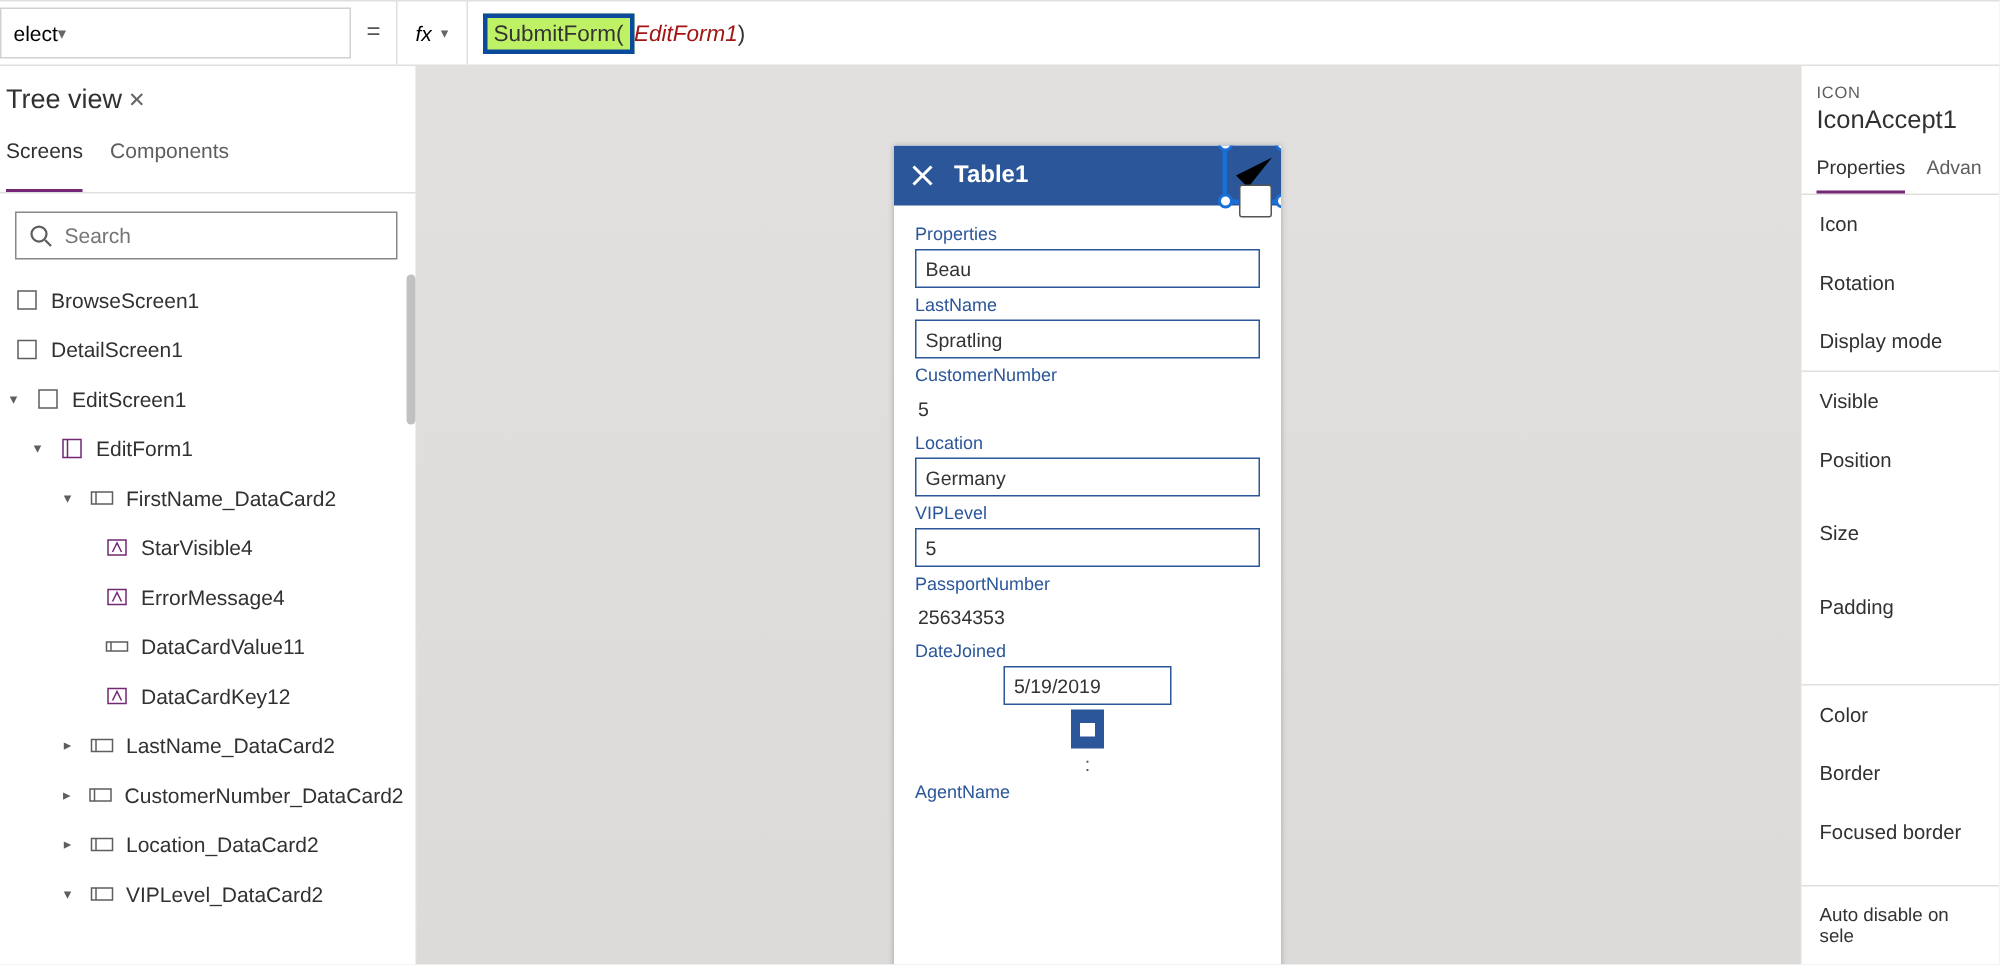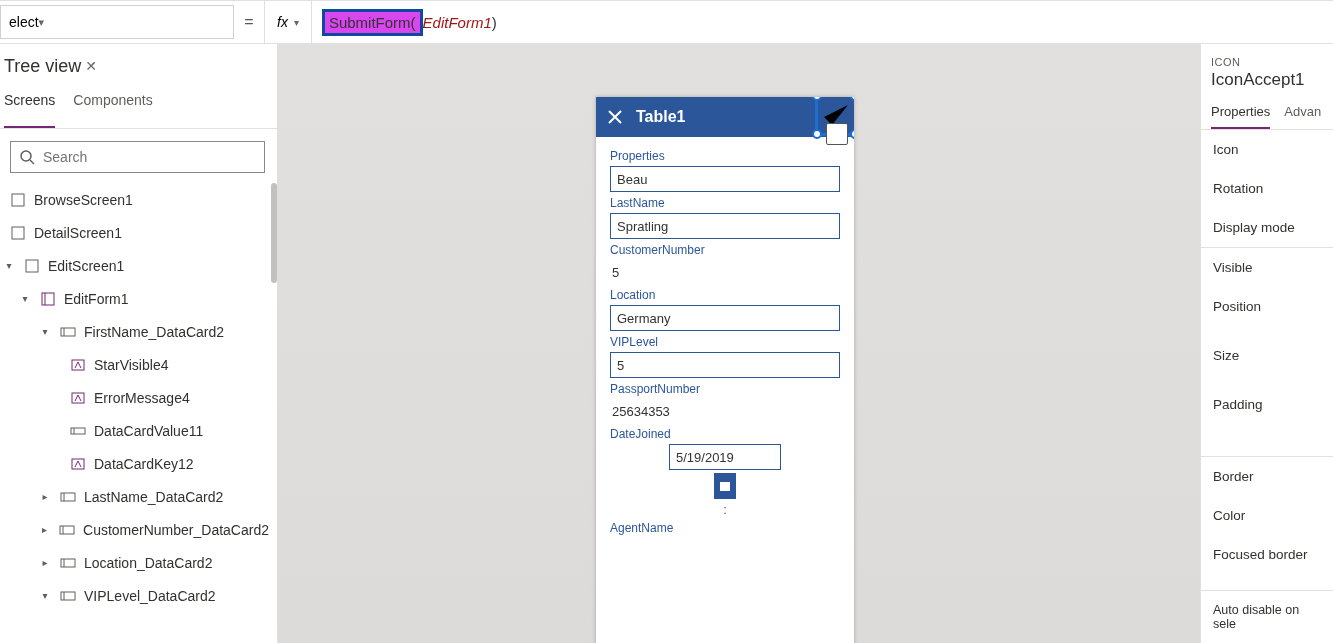--- a/index.html
+++ b/index.html
@@ -44,21 +44,21 @@
   .formula-text {
     flex: 1;
     font-family: Consolas, monospace;
     font-size: 15px;
     padding-left: 10px;
     display: flex;
     align-items: center;
     gap: 0;
   }
   .formula-fn-hl {
-    background: #d946ef;
+    background: #bef264;
     border: 3px solid #0c4a9e;
     padding: 2px 4px;
     color: #333;
   }
   .formula-arg { color: #a31515; font-style: italic; }
   .formula-paren { color: #333; }
 
   
   .main { flex: 1; display: flex; position: relative; overflow: hidden; }
 
@@ -520,22 +520,22 @@
     <div class="props-list">
       <div class="props-row">Icon</div>
       <div class="props-row">Rotation</div>
       <div class="props-row">Display mode</div>
       <div class="props-sep"></div>
       <div class="props-row">Visible</div>
       <div class="props-row">Position</div>
       <div class="props-row" style="padding-top:22px">Size</div>
       <div class="props-row" style="padding-top:22px;padding-bottom:44px">Padding</div>
       <div class="props-sep"></div>
+      <div class="props-row">Color</div>
       <div class="props-row">Border</div>
-      <div class="props-row">Color</div>
       <div class="props-row">Focused border</div>
       <div style="flex:1"></div>
       <div class="props-sep"></div>
       <div class="props-row" style="font-size:12.5px">Auto disable on sele</div>
     </div>
   </div>
 
 </div>
 
 </body></html>

